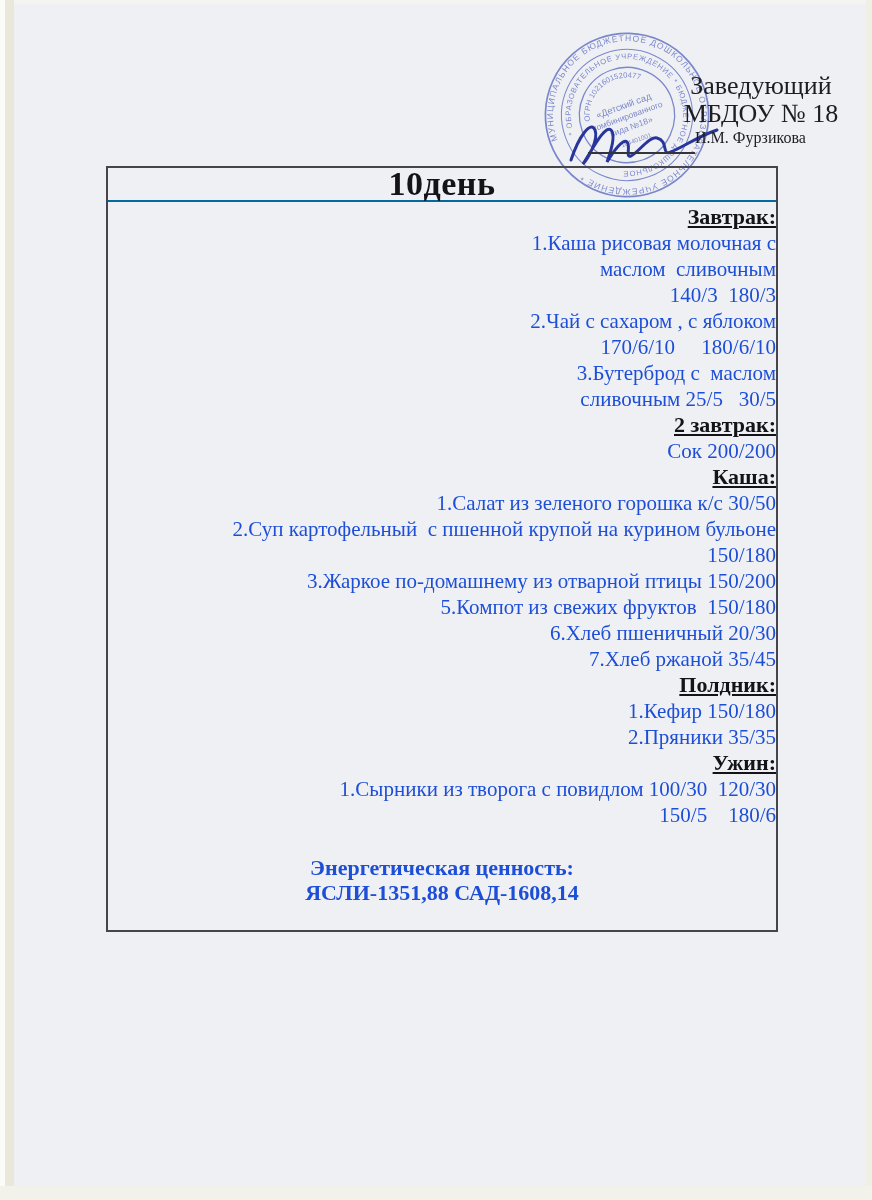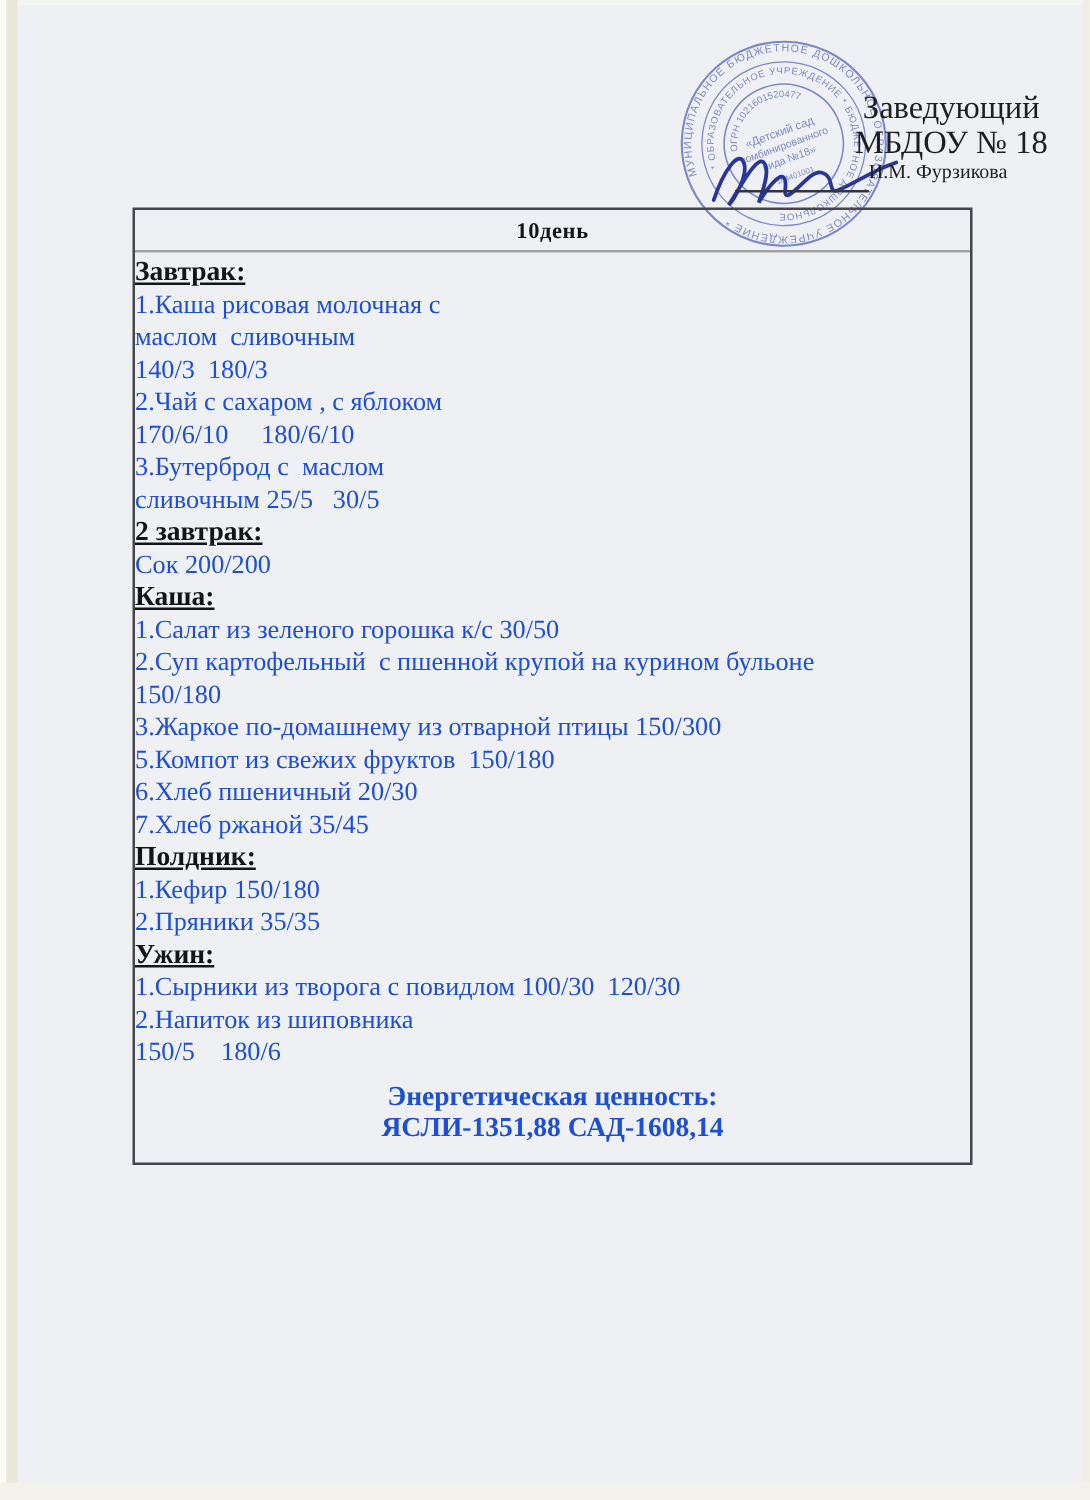--- a/index.html
+++ b/index.html
@@ -36,28 +36,28 @@
 
   
   .signature-svg{position:absolute;left:565px;top:108px;width:170px;height:75px;}
 
   
   .menu-table{
     position:absolute;left:106px;top:166px;width:668px;height:762px;
     border:2px solid #45454b;background:transparent;
   }
   .menu-title{
-    height:32px;border-bottom:2px solid #a3a3a3;
+    height:32px;border-bottom:2px solid #0369a1;
     display:flex;align-items:center;justify-content:center;
-    font-weight:bold;font-size:18px;letter-spacing:.5px;color:#141418;
+    font-weight:bold;font-size:34px;letter-spacing:.5px;color:#141418;
   }
-  .menu-body{padding-top:2px;text-align:left;}
+  .menu-body{padding-top:2px;text-align:right;}
   .line{white-space:pre-wrap;font-size:21px;line-height:26px;color:#1d4ed8;}
   .line.heading{font-weight:bold;text-decoration:underline;font-size:22px;color:#141418;}
-  .energy{margin-top:10px;text-align:center;font-weight:bold;color:#141418;}
+  .energy{margin-top:27px;text-align:center;font-weight:bold;color:#141418;}
   .energy .line{font-weight:bold;font-size:22px;line-height:25px;}
 </style>
 </head>
 <body>
 
 <div class="edge edge-top"></div>
 <div class="edge edge-left-white"></div>
 <div class="edge edge-left-beige"></div>
 <div class="edge edge-right"></div>
 <div class="edge edge-bottom"></div>
@@ -109,29 +109,28 @@
       <div class="line item">2.Чай с сахаром , с яблоком</div>
       <div class="line item">170/6/10     180/6/10</div>
       <div class="line item">3.Бутерброд с  маслом</div>
       <div class="line item">сливочным 25/5   30/5</div>
       <div class="line heading">2 завтрак:</div>
       <div class="line item">Сок 200/200</div>
       <div class="line heading">Каша:</div>
       <div class="line item">1.Салат из зеленого горошка к/с 30/50</div>
       <div class="line item">2.Суп картофельный  с пшенной крупой на курином бульоне</div>
       <div class="line item">150/180</div>
-      <div class="line item">3.Жаркое по-домашнему из отварной птицы 150/300</div>
+      <div class="line item">3.Жаркое по-домашнему из отварной птицы 150/200</div>
       <div class="line item">5.Компот из свежих фруктов  150/180</div>
       <div class="line item">6.Хлеб пшеничный 20/30</div>
       <div class="line item">7.Хлеб ржаной 35/45</div>
       <div class="line heading">Полдник:</div>
       <div class="line item">1.Кефир 150/180</div>
       <div class="line item">2.Пряники 35/35</div>
       <div class="line heading">Ужин:</div>
       <div class="line item">1.Сырники из творога с повидлом 100/30  120/30</div>
-      <div class="line item">2.Напиток из шиповника</div>
       <div class="line item">150/5    180/6</div>
     </div>
   <div class="energy">
     <div class="line">Энергетическая ценность:</div>
     <div class="line">ЯСЛИ-1351,88 САД-1608,14</div>
   </div>
 </div>
 
 </body></html>

